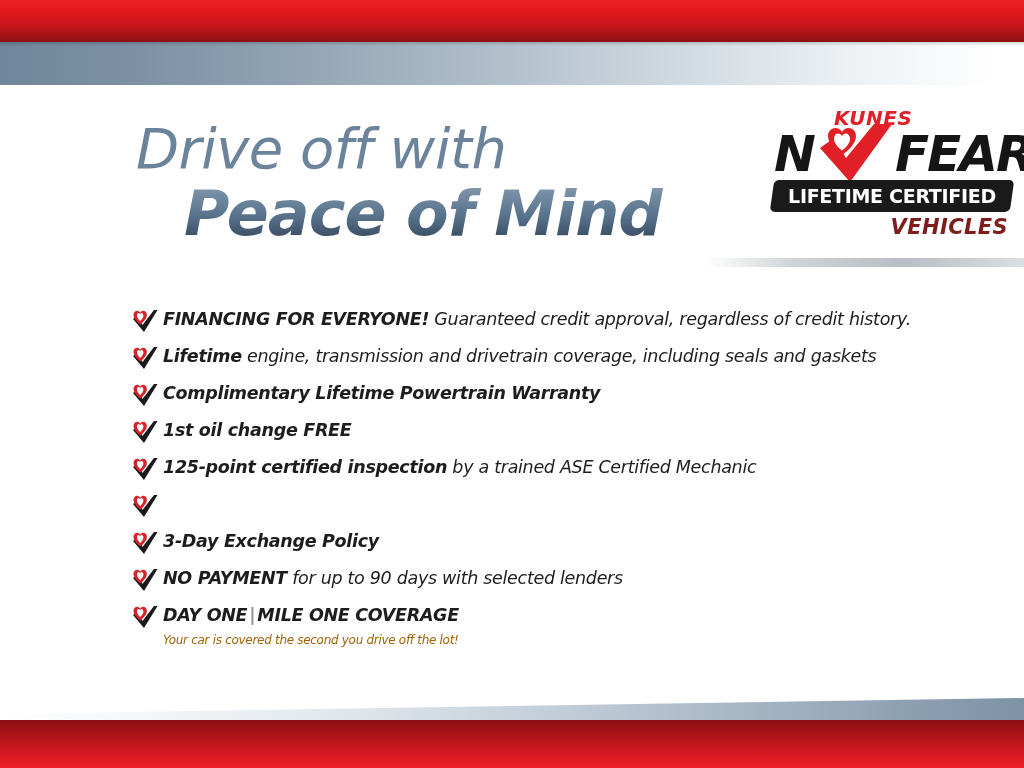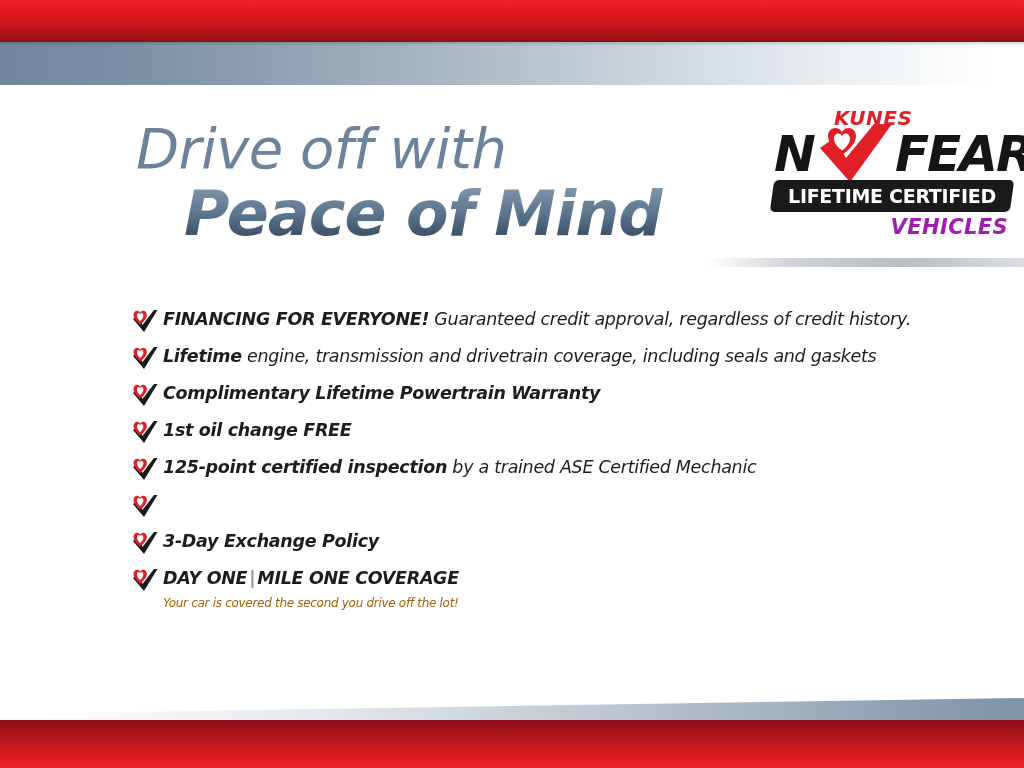--- a/index.html
+++ b/index.html
@@ -176,21 +176,21 @@
   }
   .logo-vehicles {
     position: absolute;
     right: 6px;
     top: 108px;
     font-family: "DejaVu Sans", sans-serif;
     font-weight: 700;
     font-style: italic;
     font-size: 21px;
     letter-spacing: 0.4px;
-    color: #a21caf;
+    color: #7f1d1d;
     line-height: 22px;
   }
 
   
   .benefits-list {
     position: absolute;
     left: 131px;
     top: 308px;
     width: 800px;
   }
@@ -378,20 +378,28 @@
 
     <div class="benefit-row">
       <svg class="benefit-icon" viewBox="0 0 28 24">
         <path d="M2 10 L7 6.5 L11.5 16 L23 1 L26.5 1 L13 23 Z" fill="#1a1a1a"></path>
         <path d="M2.5 6 C2.5 1.8, 7 0.2, 9.2 3.8 C11.4 0.2, 15.9 1.8, 15.9 6 C15.9 10.8, 9.2 15.5, 9.2 15.5 C9.2 15.5, 2.5 10.8, 2.5 6 Z" fill="#d8232a"></path>
         <path d="M6 6.4 C6 3.9, 8.2 3.1, 9.2 5.2 C10.2 3.1, 12.4 3.9, 12.4 6.4 C12.4 9.2, 9.2 11.9, 9.2 11.9 C9.2 11.9, 6 9.2, 6 6.4 Z" fill="#ffffff"></path>
       </svg>
       <div class="benefit-text"><span class="b">3-Day Exchange Policy</span><span class="n"></span></div>
     </div>
 
+    <div class="benefit-row">
+      <svg class="benefit-icon" viewBox="0 0 28 24">
+        <path d="M2 10 L7 6.5 L11.5 16 L23 1 L26.5 1 L13 23 Z" fill="#1a1a1a"></path>
+        <path d="M2.5 6 C2.5 1.8, 7 0.2, 9.2 3.8 C11.4 0.2, 15.9 1.8, 15.9 6 C15.9 10.8, 9.2 15.5, 9.2 15.5 C9.2 15.5, 2.5 10.8, 2.5 6 Z" fill="#d8232a"></path>
+        <path d="M6 6.4 C6 3.9, 8.2 3.1, 9.2 5.2 C10.2 3.1, 12.4 3.9, 12.4 6.4 C12.4 9.2, 9.2 11.9, 9.2 11.9 C9.2 11.9, 6 9.2, 6 6.4 Z" fill="#ffffff"></path>
+      </svg>
+      <div class="benefit-text"><span class="b">NO PAYMENT</span><span class="n"> for up to 90 days with selected lenders</span></div>
+    </div>
 
     <div class="benefit-row">
       <svg class="benefit-icon" viewBox="0 0 28 24">
         <path d="M2 10 L7 6.5 L11.5 16 L23 1 L26.5 1 L13 23 Z" fill="#1a1a1a"></path>
         <path d="M2.5 6 C2.5 1.8, 7 0.2, 9.2 3.8 C11.4 0.2, 15.9 1.8, 15.9 6 C15.9 10.8, 9.2 15.5, 9.2 15.5 C9.2 15.5, 2.5 10.8, 2.5 6 Z" fill="#d8232a"></path>
         <path d="M6 6.4 C6 3.9, 8.2 3.1, 9.2 5.2 C10.2 3.1, 12.4 3.9, 12.4 6.4 C12.4 9.2, 9.2 11.9, 9.2 11.9 C9.2 11.9, 6 9.2, 6 6.4 Z" fill="#ffffff"></path>
       </svg>
       <div>
         <div class="benefit-text"><span class="b">DAY ONE</span><span class="sep">|</span><span class="b">MILE ONE COVERAGE</span></div>
         <div class="benefit-sub">Your car is covered the second you drive off the lot!</div>

